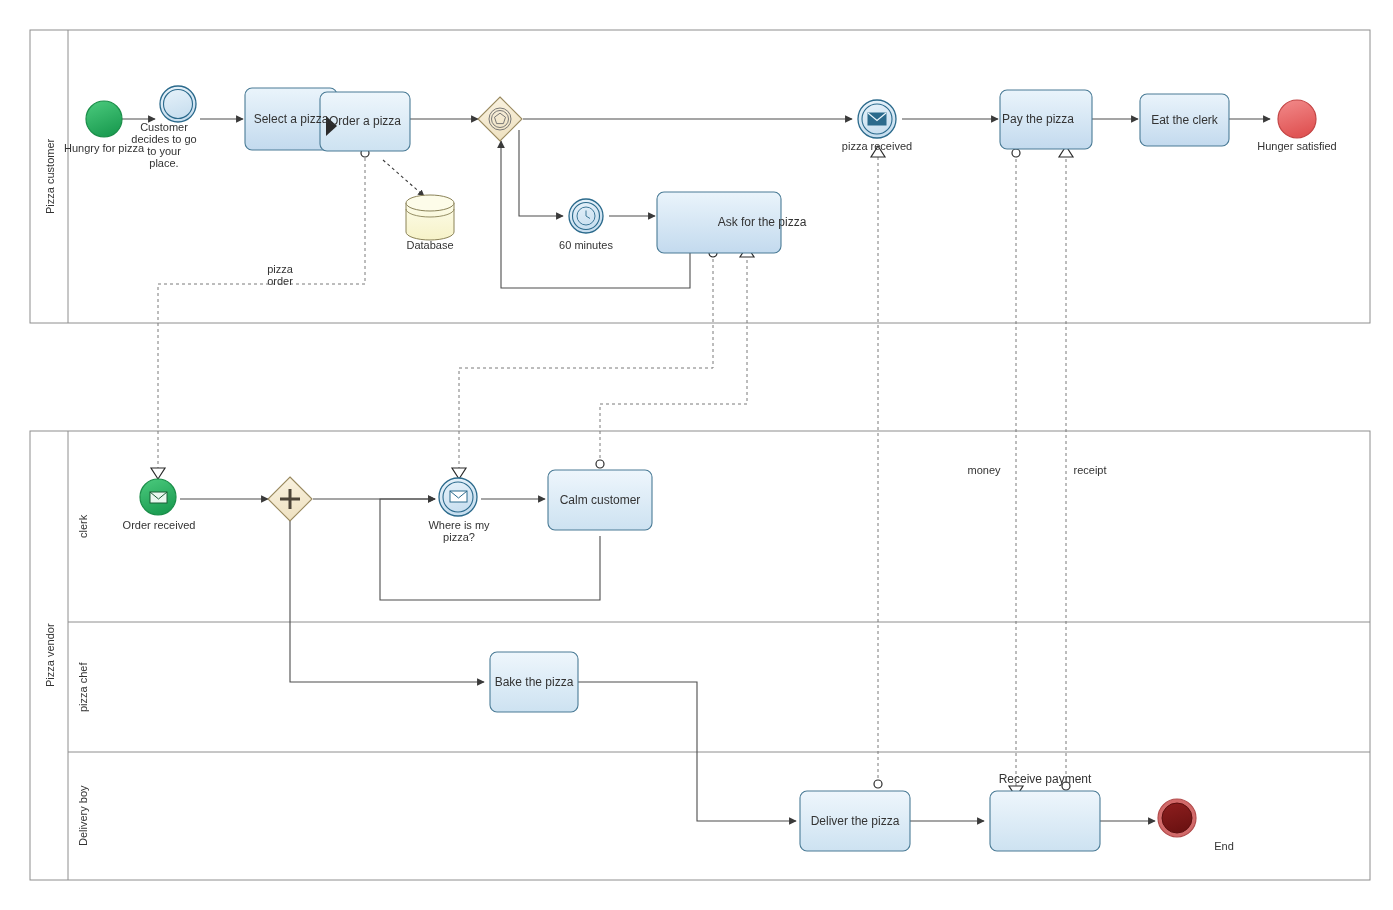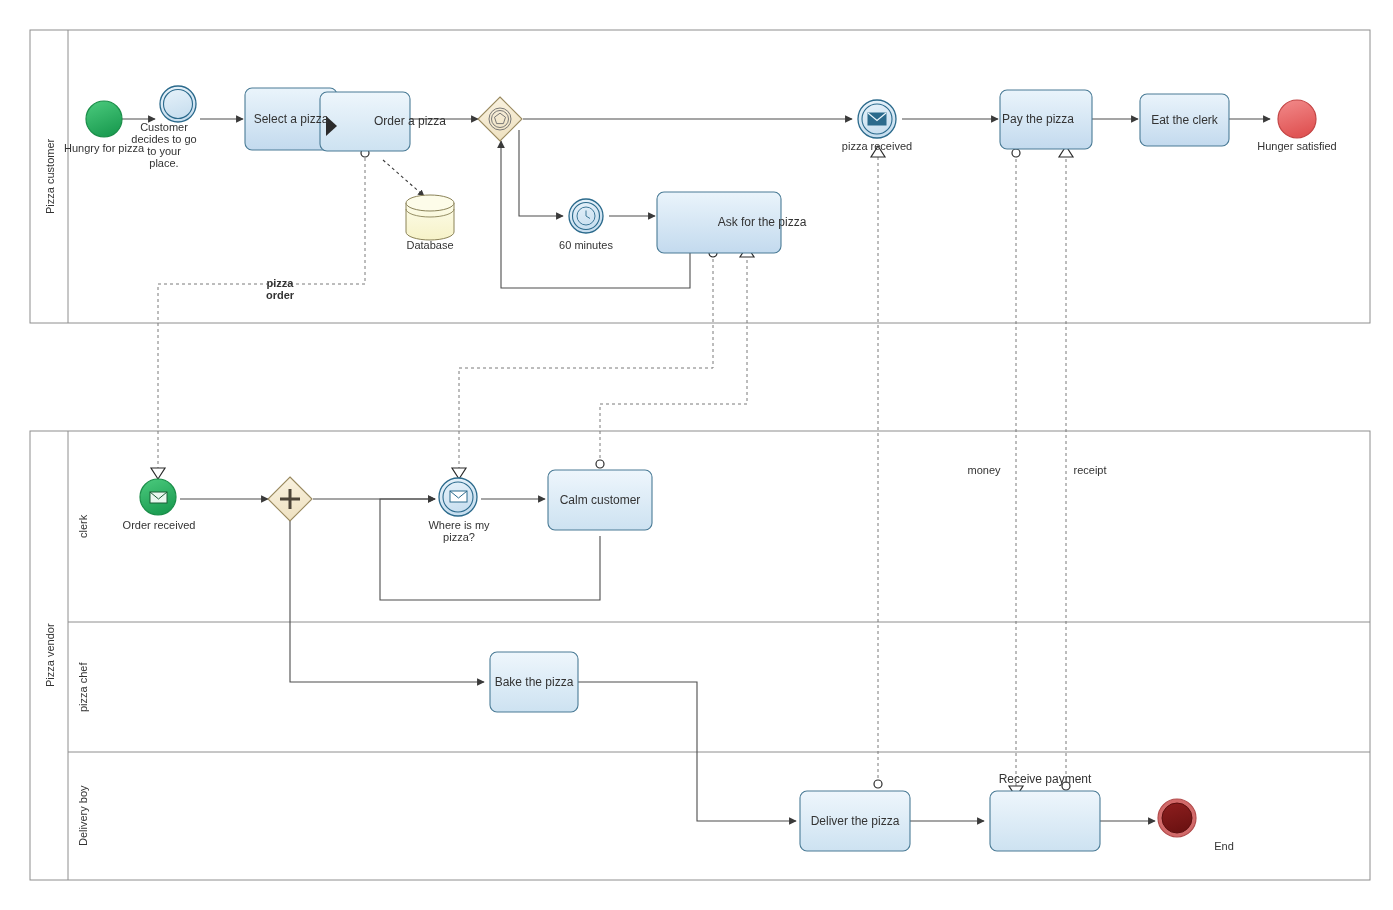--- a/index.html
+++ b/index.html
@@ -283,30 +283,30 @@
 <div class="vlbl" style="left:69px;top:431px;width:28px;height:191px;display:flex;align-items:center;justify-content:center;">clerk</div>
 <div class="vlbl" style="left:69px;top:622px;width:28px;height:130px;display:flex;align-items:center;justify-content:center;">pizza chef</div>
 <div class="vlbl" style="left:69px;top:752px;width:28px;height:128px;display:flex;align-items:center;justify-content:center;">Delivery boy</div>
 
 <div class="lbl" style="left:44px;top:142px;width:120px;">Hungry for pizza</div>
 <div class="lbl" style="left:124px;top:121px;width:80px;">Customer
 decides to go
 to your
 place.</div>
 <div class="tasklabel" style="left:245px;top:88px;width:92px;height:62px;">Select a pizza</div>
-<div class="tasklabel" style="left:320px;top:92px;width:90px;height:59px;padding-left:45px;">Order a pizza</div>
+<div class="tasklabel" style="left:320px;top:92px;width:90px;height:59px;">Order a pizza</div>
 <div class="lbl" style="left:385px;top:239px;width:90px;">Database</div>
 <div class="lbl" style="left:541px;top:239px;width:90px;">60 minutes</div>
 <div class="tasklabel" style="left:657px;top:192px;width:124px;height:61px;padding-left:43px;">Ask for the pizza</div>
 <div class="lbl" style="left:822px;top:140px;width:110px;">pizza received</div>
 <div class="tasklabel" style="left:1000px;top:90px;width:76px;height:59px;">Pay the pizza</div>
 <div class="tasklabel" style="left:1140px;top:94px;width:89px;height:52px;">Eat the clerk</div>
 <div class="lbl" style="left:1237px;top:140px;width:120px;">Hunger satisfied</div>
 
-<div class="lbl" style="left:240px;top:277px;width:80px;font-weight:bold;">pizza
+<div class="lbl" style="left:240px;top:263px;width:80px;">pizza
 order</div>
 <div class="lbl" style="left:948px;top:464px;width:72px;">money</div>
 <div class="lbl" style="left:1054px;top:464px;width:72px;">receipt</div>
 
 <div class="lbl" style="left:103px;top:519px;width:112px;">Order received</div>
 <div class="lbl" style="left:413px;top:519px;width:92px;">Where is my
 pizza?</div>
 <div class="tasklabel" style="left:548px;top:470px;width:104px;height:60px;">Calm customer</div>
 <div class="tasklabel" style="left:490px;top:652px;width:88px;height:60px;">Bake the pizza</div>
 <div class="tasklabel" style="left:800px;top:791px;width:110px;height:60px;">Deliver the pizza</div>

